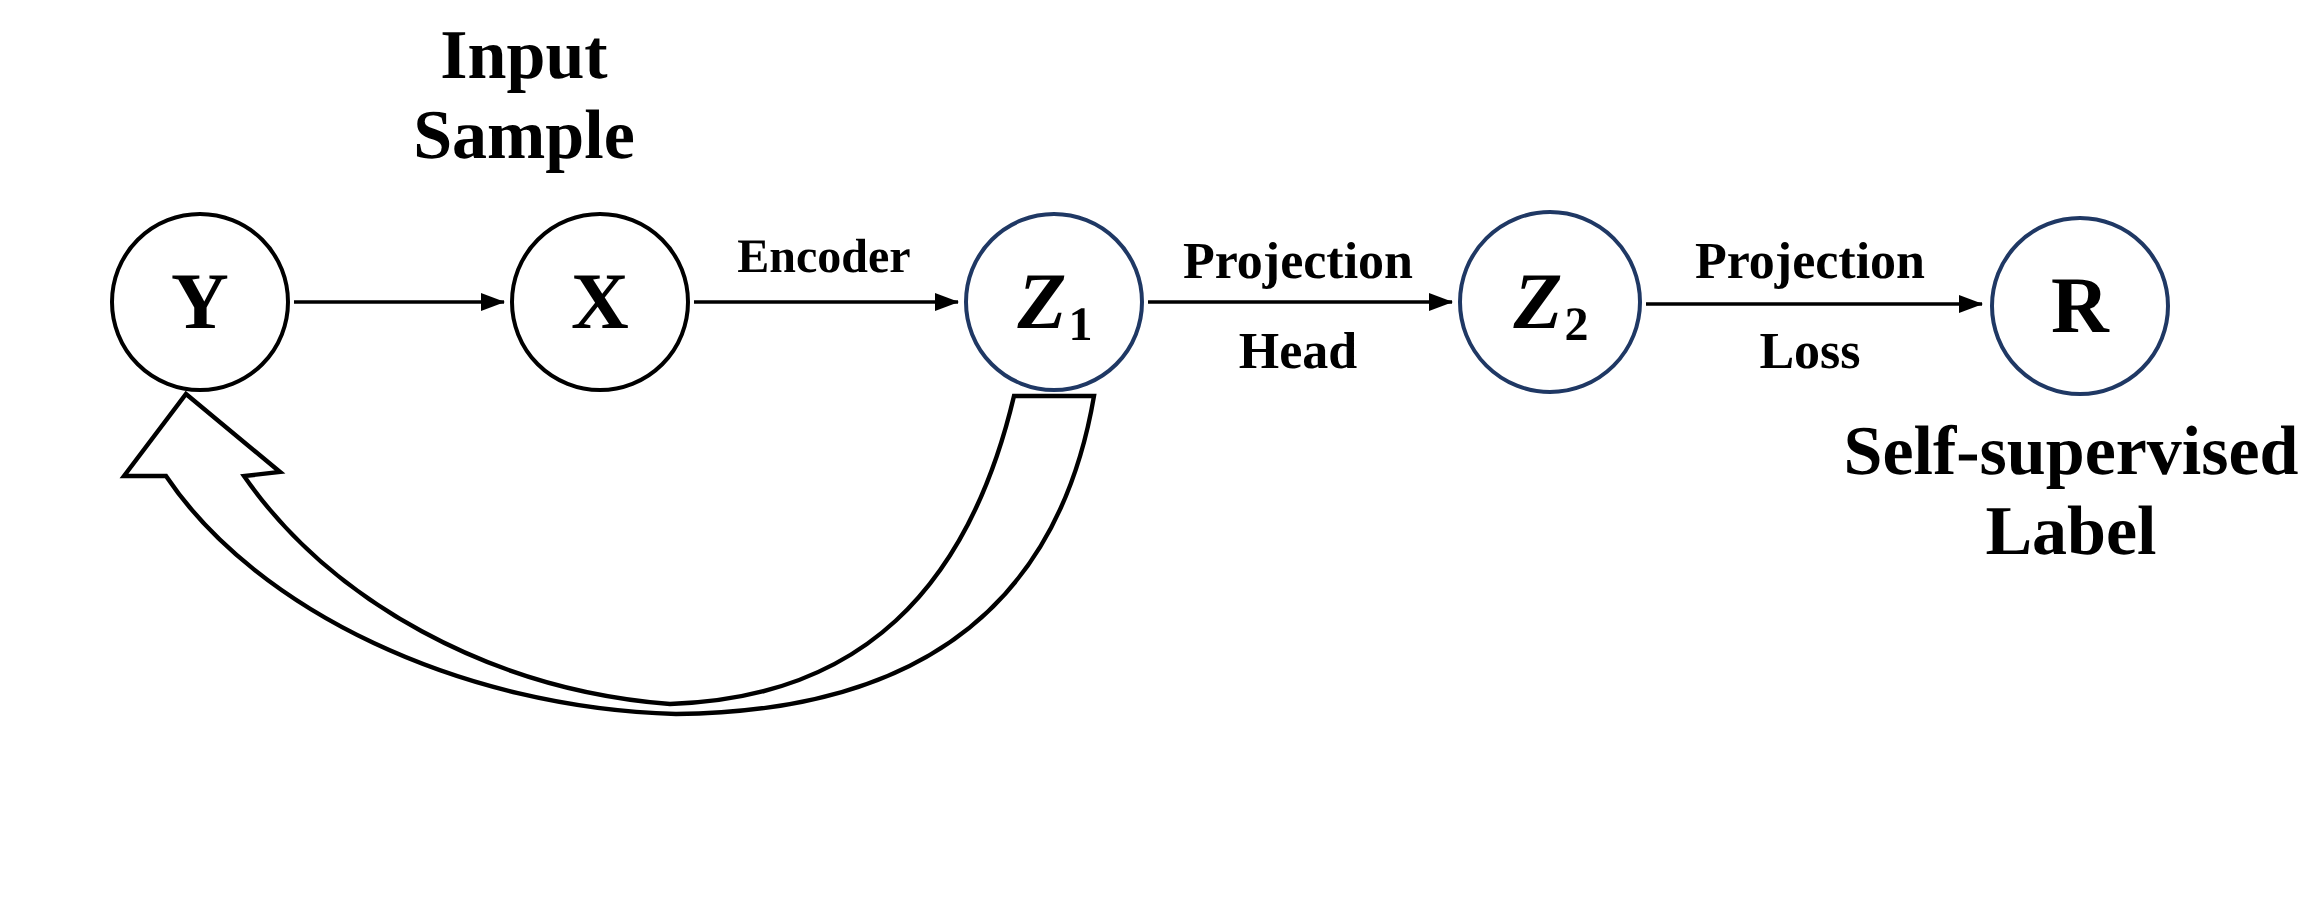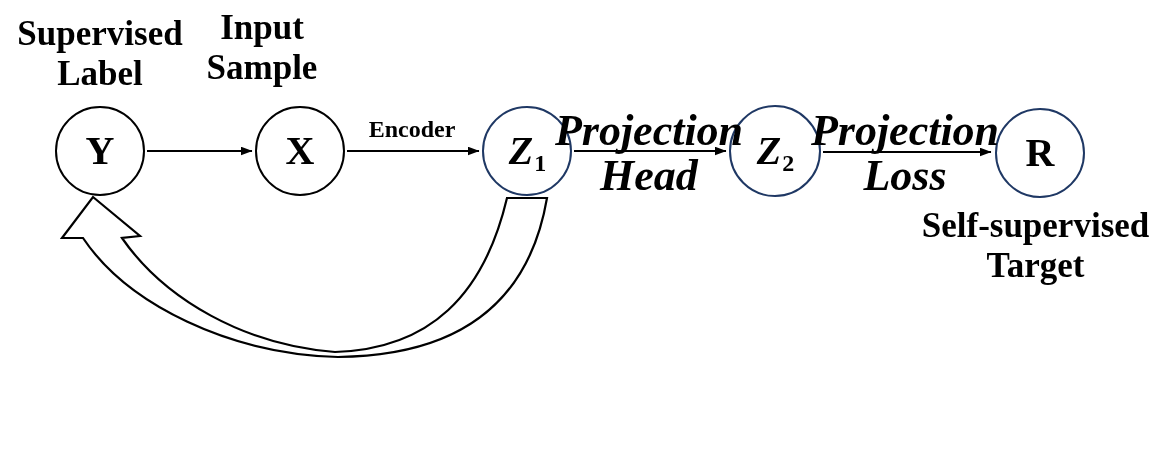--- a/index.html
+++ b/index.html
@@ -42,21 +42,21 @@
     transform: translate(1px, 12px);
   }
   .caption {
     position: absolute;
     text-align: center;
     font-weight: bold;
     font-size: 35px;
     line-height: 40px;
     white-space: pre-line;
   }
-  .caption.edge-split { line-height: 45px; font-size: 44px; font-style: italic; }
+  .caption.edge-split { line-height: 45px; font-size: 26px; }
   .caption.single { line-height: 35px; font-size: 24px; }
   .caption.downstream { line-height: 39px; }
 </style>
 </head>
 <body>
 
 <div class="canvas">
 
   <svg class="edges" viewBox="0 0 1158 454" aria-hidden="true">
     <defs>
@@ -97,28 +97,26 @@
 
   <div class="node navy" style="left:729px; top:105px; width:92px; height:92px;">
     <span class="node-label italic">Z</span>
       <span class="node-sub">2</span>
   </div>
 
   <div class="node navy" style="left:995px; top:108px;">
     <span class="node-label">R</span>
   </div>
 
-  <div class="caption" style="left:0px; top:14px; width:200px;">Supervised
-Label</div>
 
   <div class="caption" style="left:162px; top:8px; width:200px;">Input
 Sample</div>
 
   <div class="caption" style="left:913px; top:206px; width:245px;">Self-supervised
-Target</div>
+Label</div>
 
   <div class="caption single" style="left:312px; top:112px; width:200px;">Encoder</div>
 
   <div class="caption edge-split" style="left:549px; top:108px; width:200px;">Projection
 Head</div>
 
   <div class="caption edge-split" style="left:805px; top:108px; width:200px;">Projection
 Loss</div>
 
 

